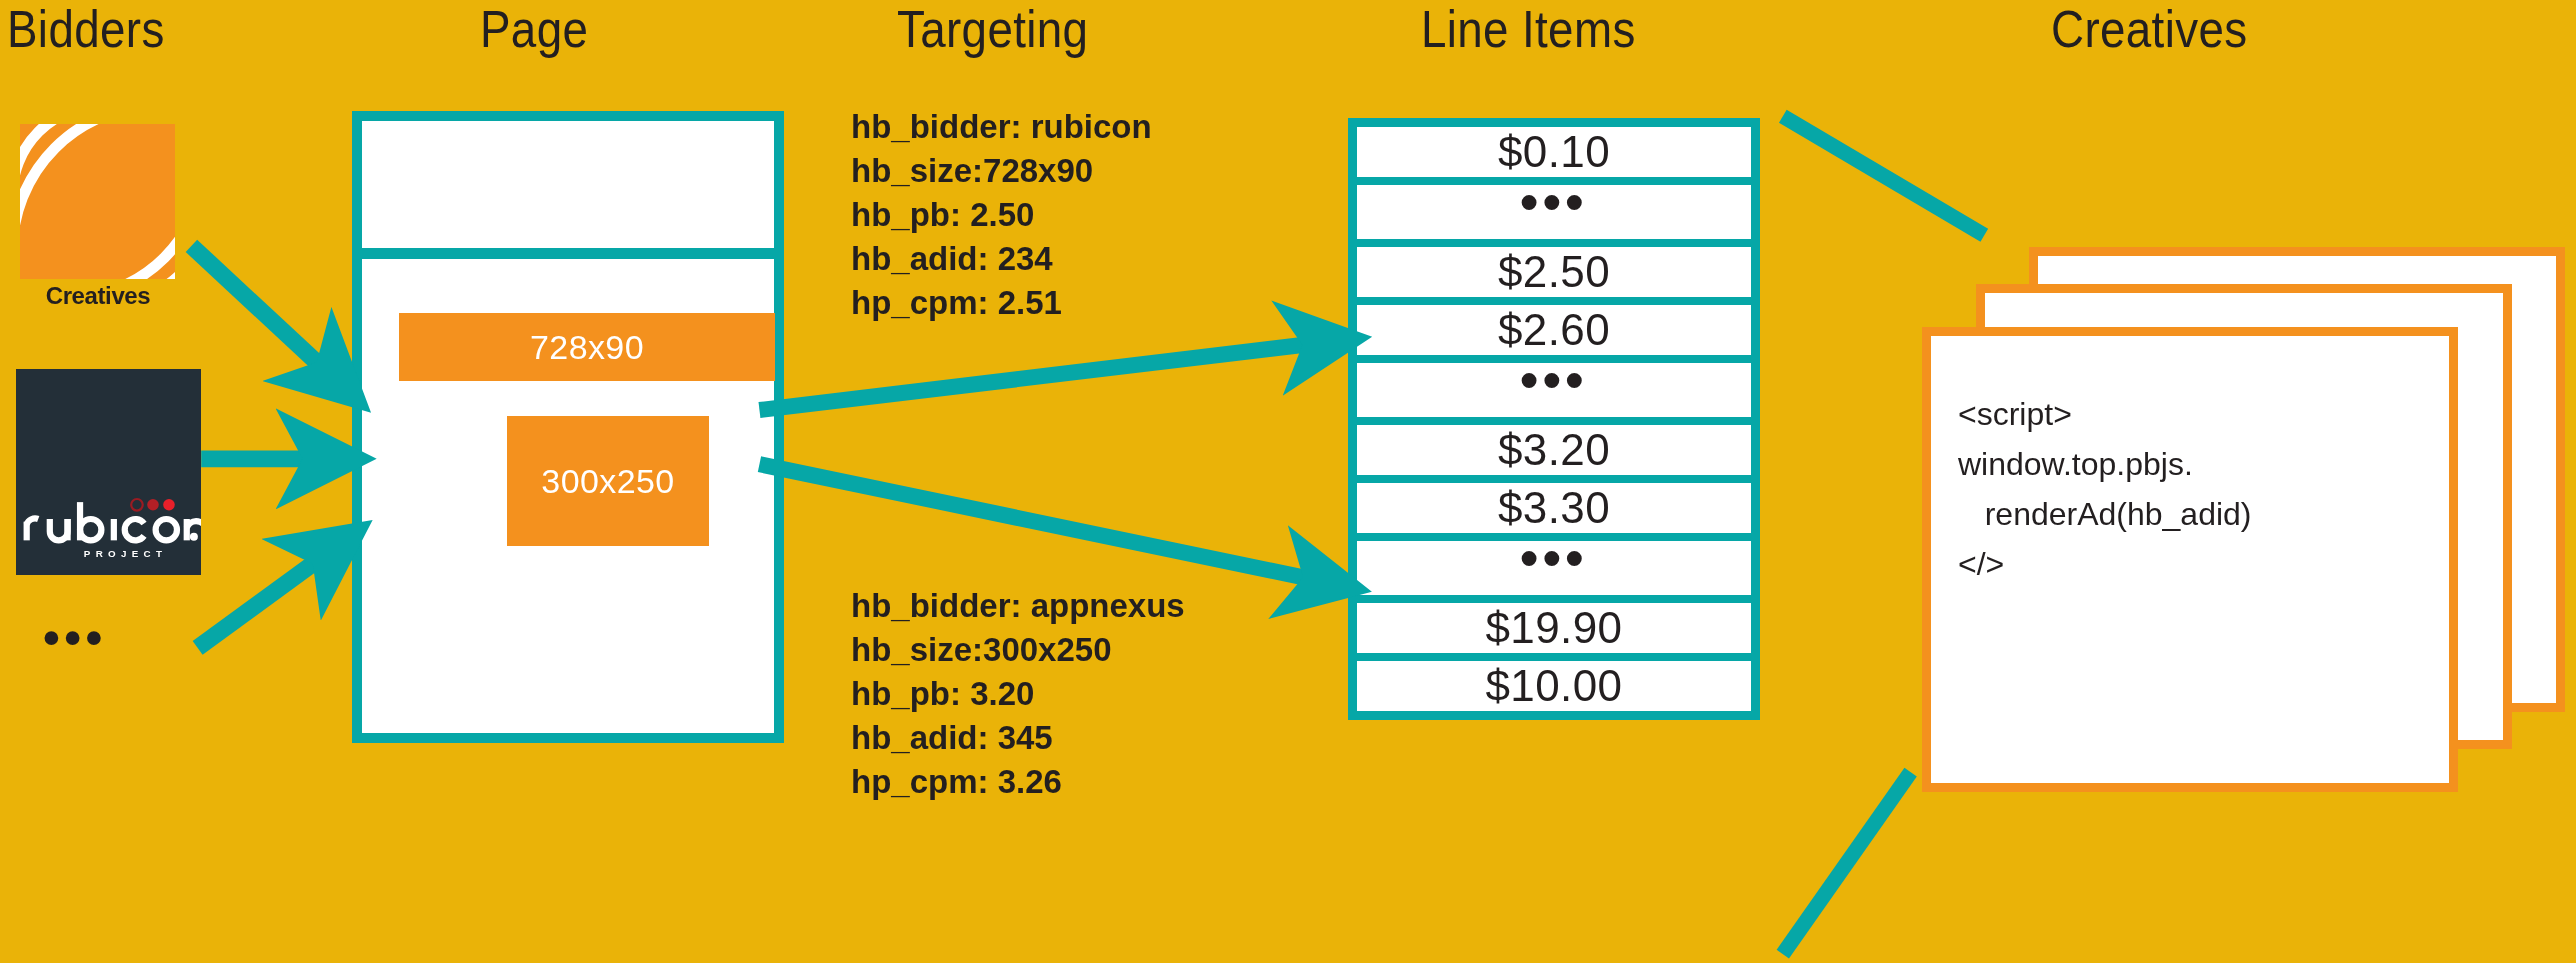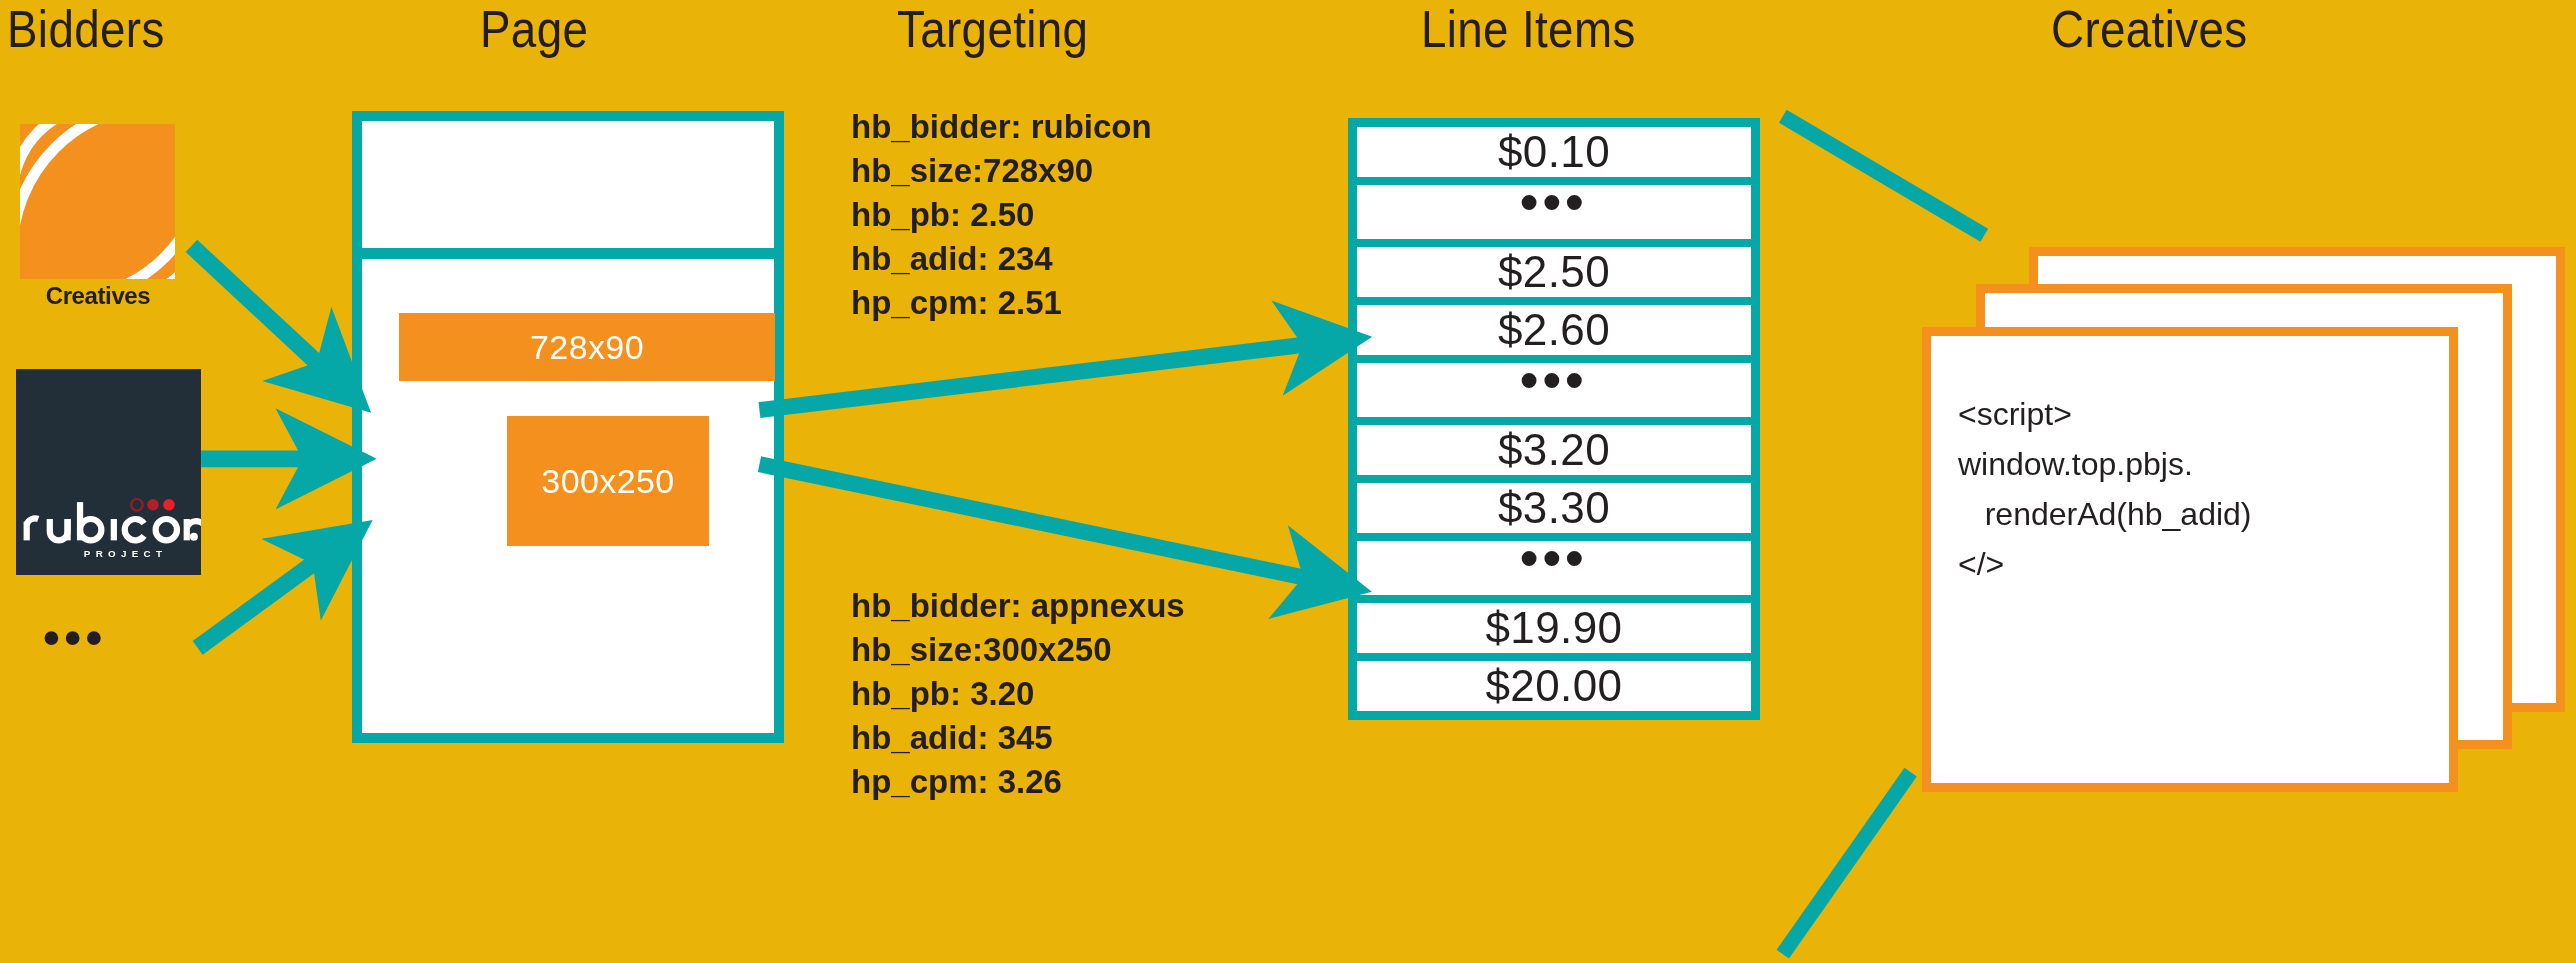--- a/index.html
+++ b/index.html
@@ -321,21 +321,21 @@
   <div id="lineitems-table">
     <div class="li-row">$0.10</div>
     <div class="li-row dots">•••</div>
     <div class="li-row">$2.50</div>
     <div class="li-row">$2.60</div>
     <div class="li-row dots">•••</div>
     <div class="li-row">$3.20</div>
     <div class="li-row">$3.30</div>
     <div class="li-row dots">•••</div>
     <div class="li-row">$19.90</div>
-    <div class="li-row">$20.00</div>
+    <div class="li-row">$10.00</div>
   </div>
 
   <div class="creative-card" id="creative-back"></div>
   <div class="creative-card" id="creative-mid"></div>
   <div class="creative-card" id="creative-front"></div>
   <div id="creative-code">&lt;script&gt;
 window.top.pbjs.
    renderAd(hb_adid)
 &lt;/&gt;</div>
 

